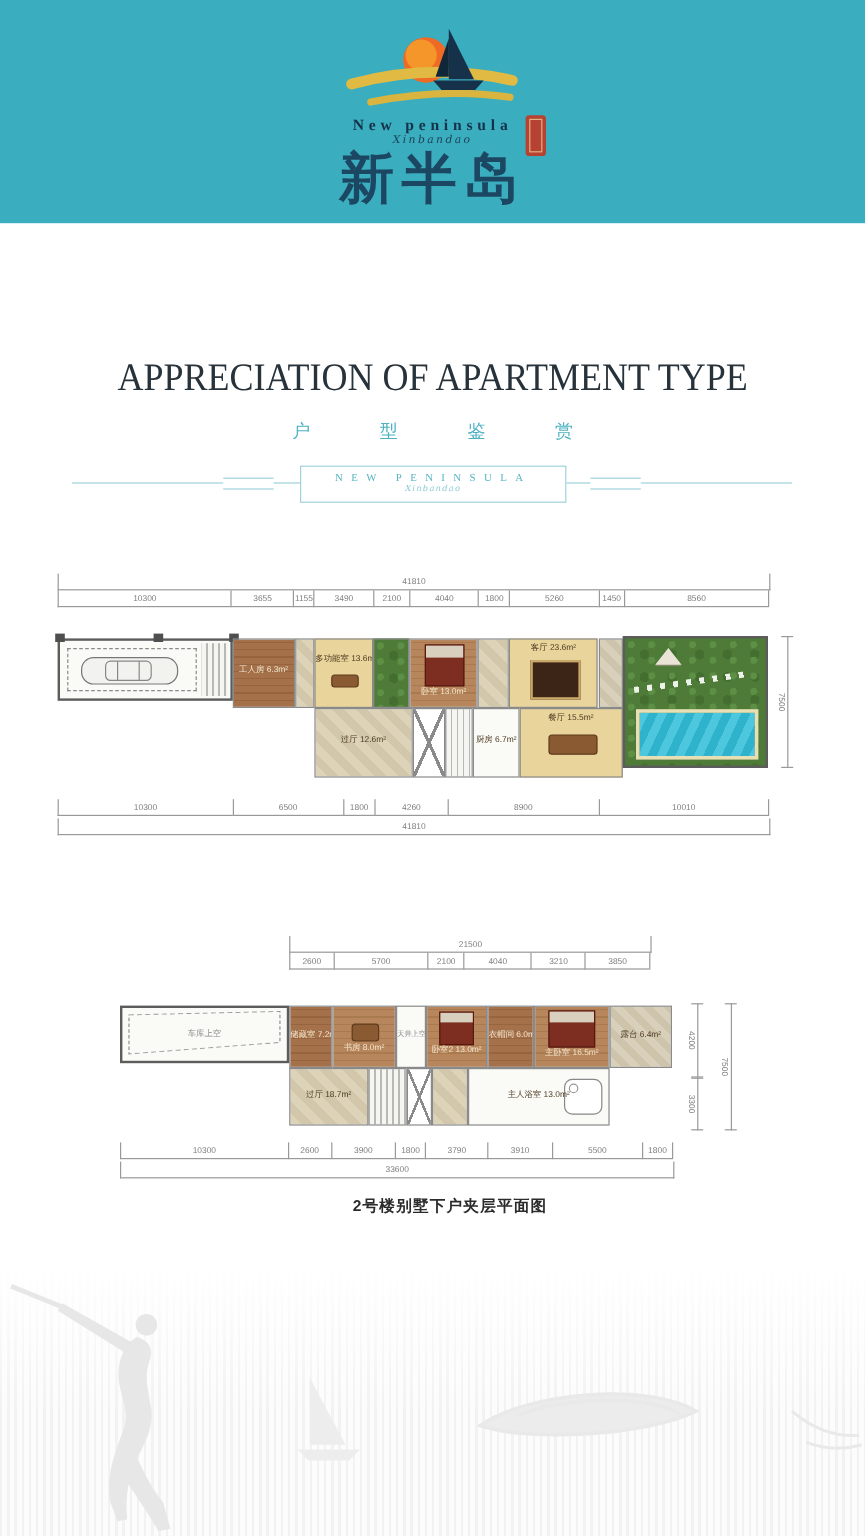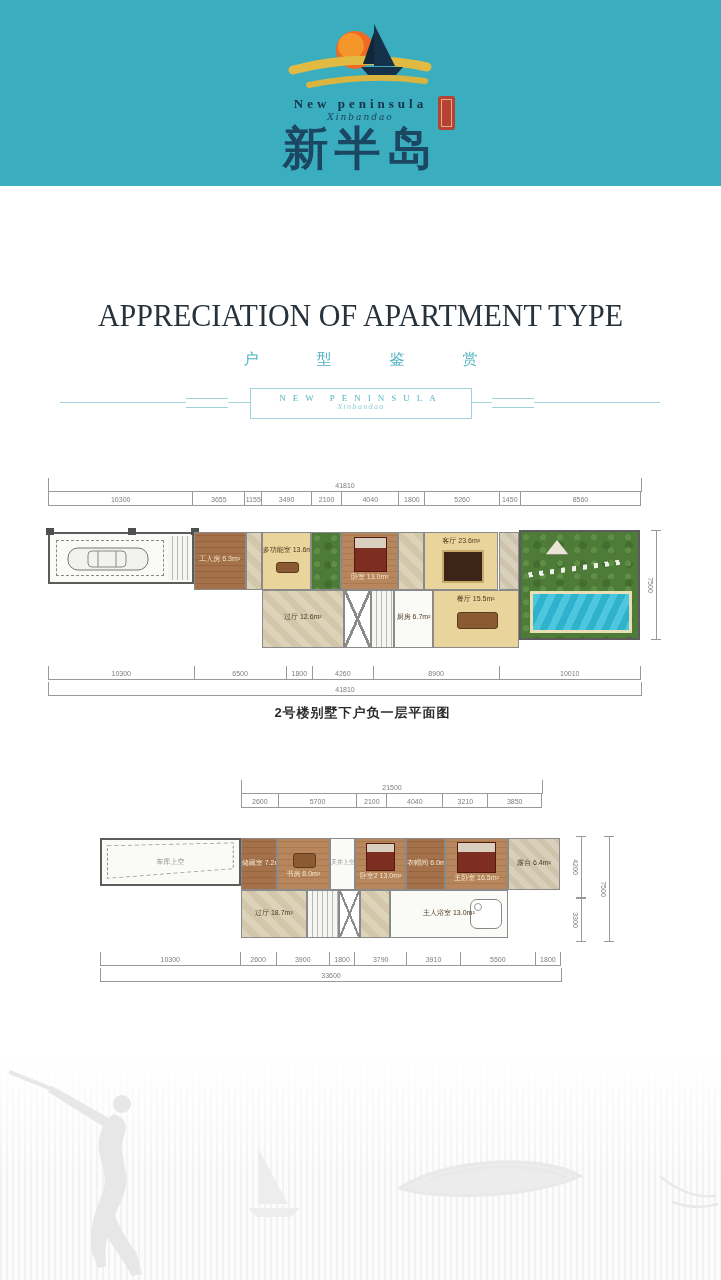--- a/index.html
+++ b/index.html
@@ -249,21 +249,20 @@
         </div>
       </div>
     <div class="dim-total" style="left:8px;top:204px;width:592px;">
       <span class="dim-num">41810</span>
     </div>
 
     <div class="vdim" style="left:602px;top:52px;width:14px;height:110px;">
       <span class="vnum">7500</span>
     </div>
 
-    <div class="caption" style="top:226px;">2号楼别墅下户负一层平面图</div>
   </div>
 
   <div style="position:absolute;left:95px;top:772px;width:560px;height:250px;">
 
     <div class="dim-total" style="left:146px;top:8px;width:300px;">
       <span class="dim-num">21500</span>
     </div>
     <div class="dim-chain" style="left:146px;top:22px;width:300px;">
         <div class="dim-seg" style="flex-grow: 2600; flex-basis: 0px;">
           <span class="dim-num">2600</span>
@@ -364,20 +363,21 @@
     <div class="vdim" style="left:474px;top:64px;width:12px;height:62px;">
       <span class="vnum">4200</span>
     </div>
     <div class="vdim" style="left:474px;top:126px;width:12px;height:44px;">
       <span class="vnum">3300</span>
     </div>
     <div class="vdim" style="left:502px;top:64px;width:12px;height:106px;">
       <span class="vnum">7500</span>
     </div>
 
+    <div class="caption" style="top:224px;">2号楼别墅下户夹层平面图</div>
   </div>
 
   <div class="watermark">
     <div class="fade"></div>
     <svg width="721" height="224" viewBox="0 0 721 224" style="position:absolute;inset:0;">
       <g fill="#e7e7e7">
         <circle cx="122" cy="48" r="9"></circle>
         <path d="M114,58 C102,66 96,82 100,100 C103,114 108,124 102,138 C96,154 88,174 92,196 L98,212 L106,210 C104,188 108,172 116,156 C122,144 128,132 126,118 C124,104 120,92 124,80 C128,70 126,62 114,58 Z"></path>
         <path d="M116,66 L52,30 L48,36 L112,76 Z"></path>
         <rect x="10" y="14" width="46" height="4" transform="rotate(22 10 14)"></rect>

